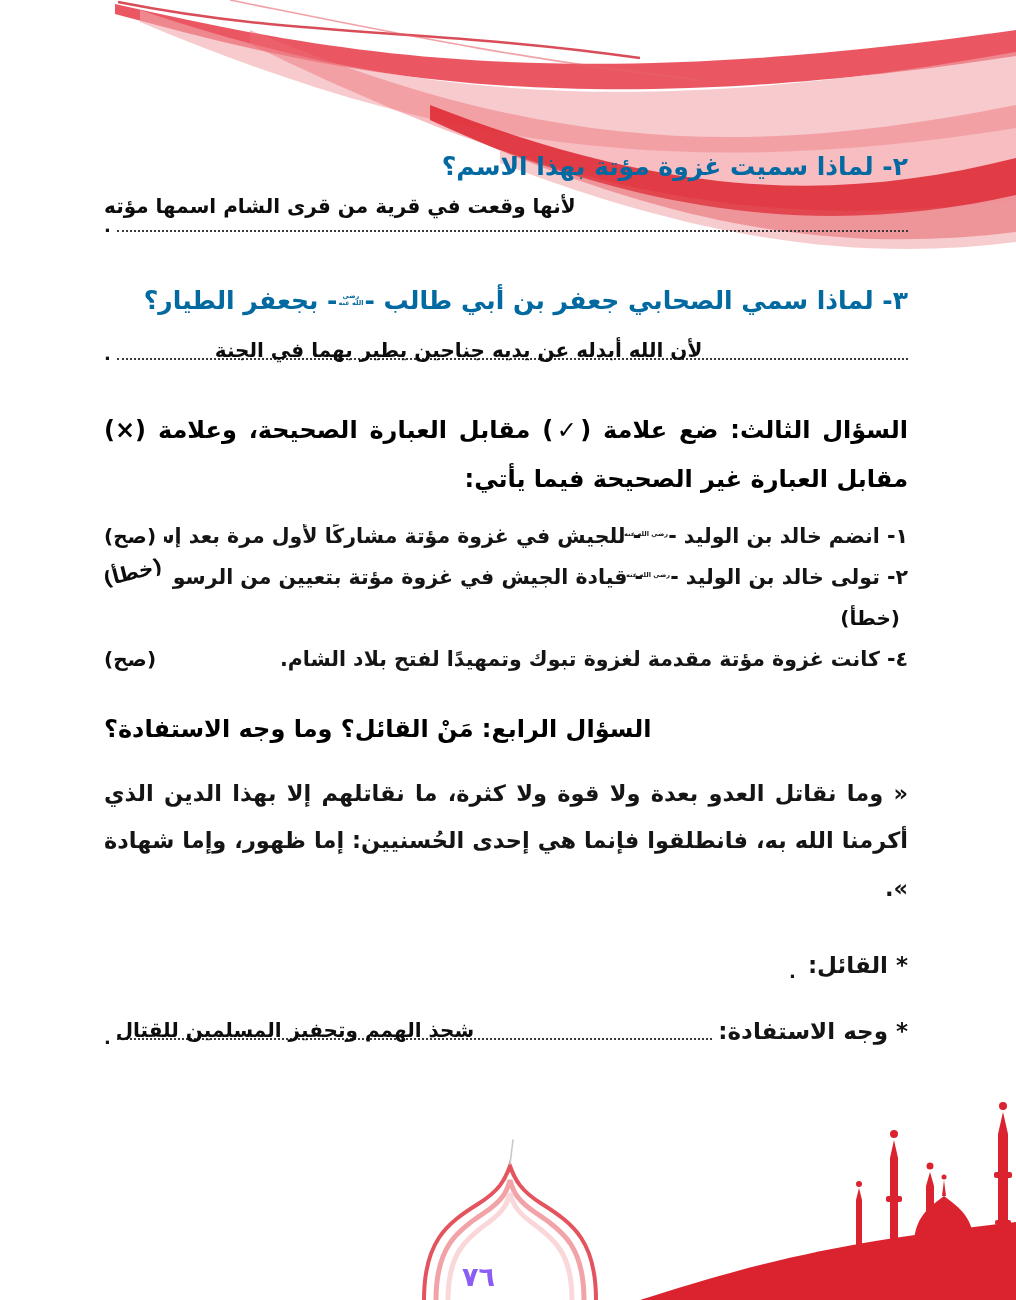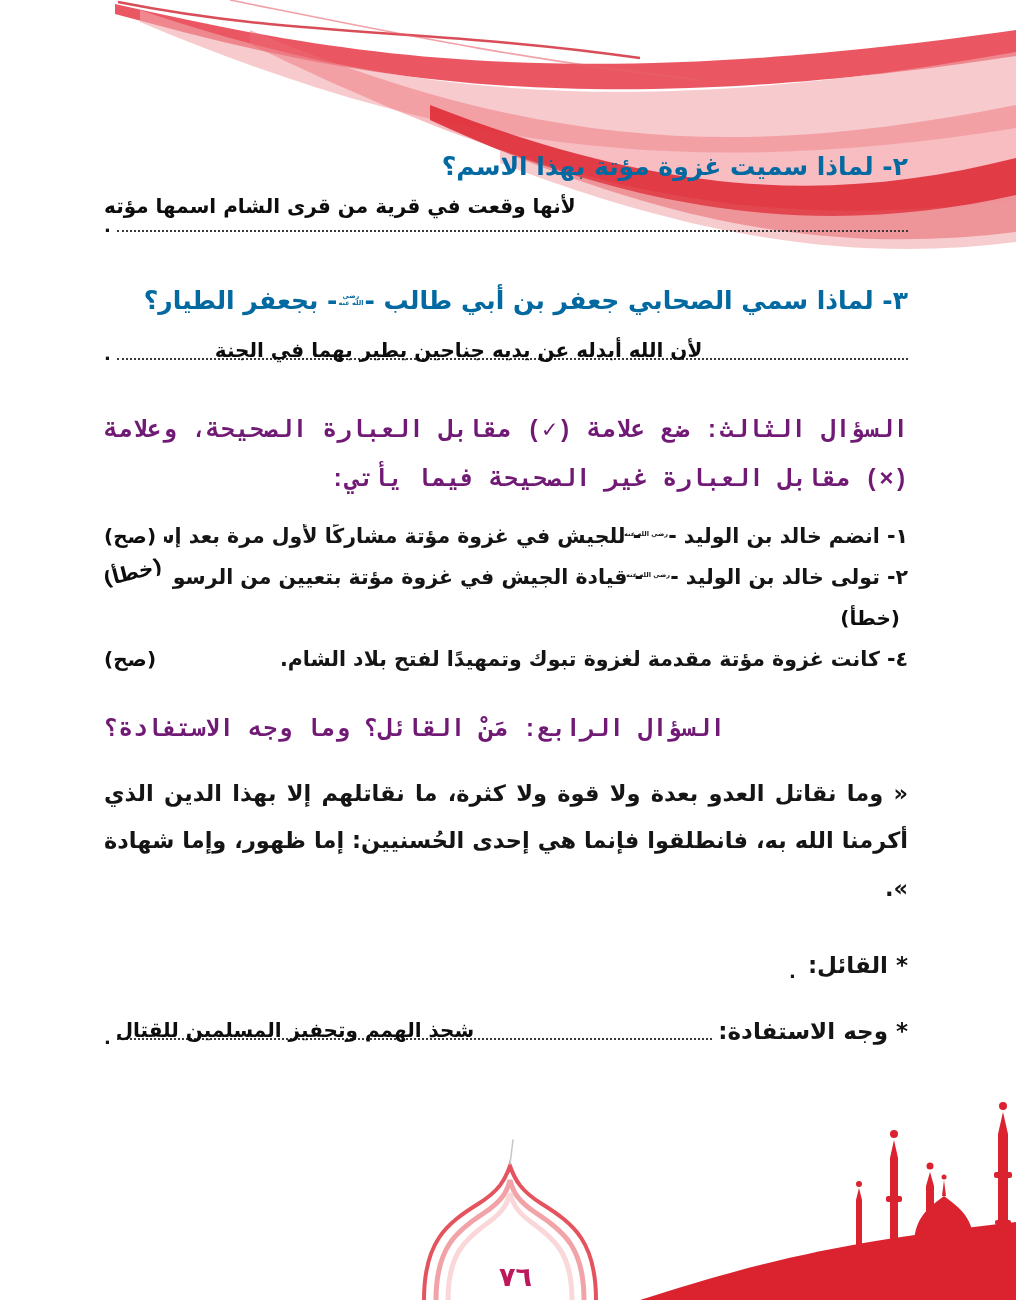--- a/index.html
+++ b/index.html
@@ -7,41 +7,41 @@
     width:1016px;height:1300px;position:relative;overflow:hidden;
     background:#ffffff;
     font-family:"DejaVu Sans", sans-serif;
     color:#151515;
   }
   
   .swoosh{position:absolute;top:0;left:0;width:1016px;height:250px;}
   
   .footer-art{position:absolute;bottom:0;left:0;width:1016px;height:200px;}
   .page-num{
-    position:absolute;bottom:8px;left:462px;width:70px;text-align:right;
-    font-size:27px;font-weight:700;color:#be185d;
+    position:absolute;bottom:8px;left:462px;width:70px;text-align:left;
+    font-size:27px;font-weight:700;color:#8b5cf6;
   }
   
   .content{
     position:absolute;top:150px;right:108px;left:104px;
     direction:rtl;text-align:right;
   }
   .q-title{font-size:25px;font-weight:700;line-height:1.35;color:#0369a1;}
   .hand{font-weight:700;color:#0d0d0d;}
   .ans-above{font-size:20px;text-align:left;margin-top:10px;margin-bottom:2px;}
   .dotrow{display:flex;align-items:flex-end;direction:rtl;}
   .dotline{flex:1;border-bottom:2.5px dotted #3a3a3a;height:10px;position:relative;}
   .dot-period{font-size:18px;font-weight:700;padding-right:6px;line-height:0.6;}
   .line-ans{position:absolute;bottom:-4px;font-size:20px;white-space:nowrap;}
   .ans-q3{right:26%;margin-left:40px;}
   .ans-f1{right:34%;}
   .ans-f2{right:40%;}
   .spacer-q3{height:52px;}
-  .teal{color:#701a75;font-size:24px;font-weight:700;line-height:2.05;
-        text-align:justify;margin-top:46px;font-family:Liberation Mono, monospace;}
+  .teal{color:#000000;font-size:24px;font-weight:700;line-height:2.05;
+        text-align:justify;margin-top:46px;}
   .teal.single{text-align:left;margin-top:34px;}
   .items{margin-top:20px;}
   .item{display:flex;justify-content:space-between;align-items:baseline;
         direction:rtl;font-size:20.5px;font-weight:700;margin-bottom:17px;
         white-space:nowrap;}
   .item .txt{overflow:hidden;}
   .mark{font-size:20px;font-weight:700;margin-right:8px;}
   .mark.tilt{display:inline-block;transform:rotate(-14deg) translateY(-5px);}
   .hon{
     display:inline-block;width:27px;font-size:6.6px;line-height:1.08;

